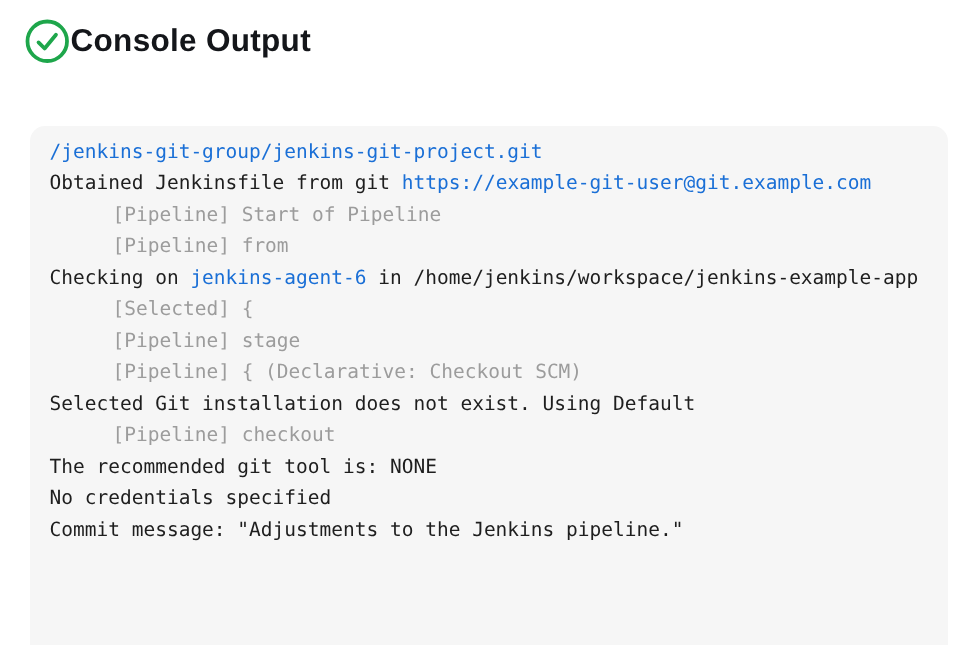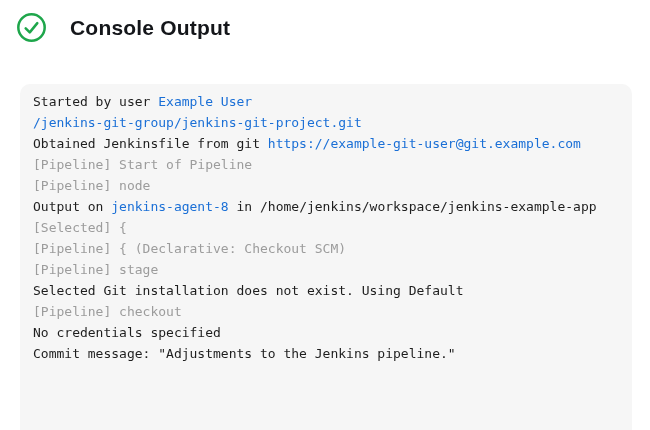--- a/index.html
+++ b/index.html
@@ -25,21 +25,20 @@
     align-items: center;
     padding: 12px 0 0 16px;
     height: 43px;
   }
   .status-icon {
     width: 31px;
     height: 31px;
     flex: 0 0 31px;
   }
   .page-title {
-    margin-left: 23px;
     font-size: 21px;
     font-weight: 700;
     color: var(--title-color);
     letter-spacing: 0.2px;
   }
   .console-panel {
     position: absolute;
     left: 20px;
     top: 84px;
     width: 612px;
@@ -52,47 +51,47 @@
   .console-log {
     font-family: "DejaVu Sans Mono", "Liberation Mono", monospace;
     font-size: 13px;
     line-height: 21px;
     color: var(--text-dark);
   }
   .log-line {
     white-space: pre;
   }
   .seg-plain { color: var(--text-dark); }
-  .seg-muted { color: var(--muted-gray); }
+  .seg-muted { color: var(--muted-gray); margin-left: 42px; }
   .seg-link {
     color: var(--link-blue);
     text-decoration: none;
     cursor: pointer;
   }
 </style>
 </head>
 <body>
 
 <div class="page-header">
   <svg class="status-icon" viewBox="0 0 32 32" fill="none" xmlns="http://www.w3.org/2000/svg">
     <circle cx="16" cy="16" r="13.6" stroke="#1ea64b" stroke-width="2.6" fill="none"></circle>
     <path d="M10 16.8 L14.2 21 L22 11.5" stroke="#1ea64b" stroke-width="2.6" fill="none" stroke-linecap="round" stroke-linejoin="round"></path>
   </svg>
   <div class="page-title">Console Output</div>
 </div>
 
 <div class="console-panel">
   <div class="console-log">
-      <div class="log-line"><span class="seg-plain">Started by user </span><a class="seg-link">Example User</a></div>
       <div class="log-line"><a class="seg-link">/jenkins-git-group/jenkins-git-project.git</a></div>
       <div class="log-line"><span class="seg-plain">Obtained Jenkinsfile from git </span><a class="seg-link">https://example-git-user@git.example.com</a></div>
       <div class="log-line"><span class="seg-muted">[Pipeline] Start of Pipeline</span></div>
-      <div class="log-line"><span class="seg-muted">[Pipeline] node</span></div>
-      <div class="log-line"><span class="seg-plain">Output on </span><a class="seg-link">jenkins-agent-8</a><span class="seg-plain"> in /home/jenkins/workspace/jenkins-example-app</span></div>
+      <div class="log-line"><span class="seg-muted">[Pipeline] from</span></div>
+      <div class="log-line"><span class="seg-plain">Checking on </span><a class="seg-link">jenkins-agent-6</a><span class="seg-plain"> in /home/jenkins/workspace/jenkins-example-app</span></div>
       <div class="log-line"><span class="seg-muted">[Selected] {</span></div>
+      <div class="log-line"><span class="seg-muted">[Pipeline] stage</span></div>
       <div class="log-line"><span class="seg-muted">[Pipeline] { (Declarative: Checkout SCM)</span></div>
-      <div class="log-line"><span class="seg-muted">[Pipeline] stage</span></div>
       <div class="log-line"><span class="seg-plain">Selected Git installation does not exist. Using Default</span></div>
       <div class="log-line"><span class="seg-muted">[Pipeline] checkout</span></div>
+      <div class="log-line"><span class="seg-plain">The recommended git tool is: NONE</span></div>
       <div class="log-line"><span class="seg-plain">No credentials specified</span></div>
       <div class="log-line"><span class="seg-plain">Commit message: "Adjustments to the Jenkins pipeline."</span></div>
     </div>
 </div>
 
 </body></html>

